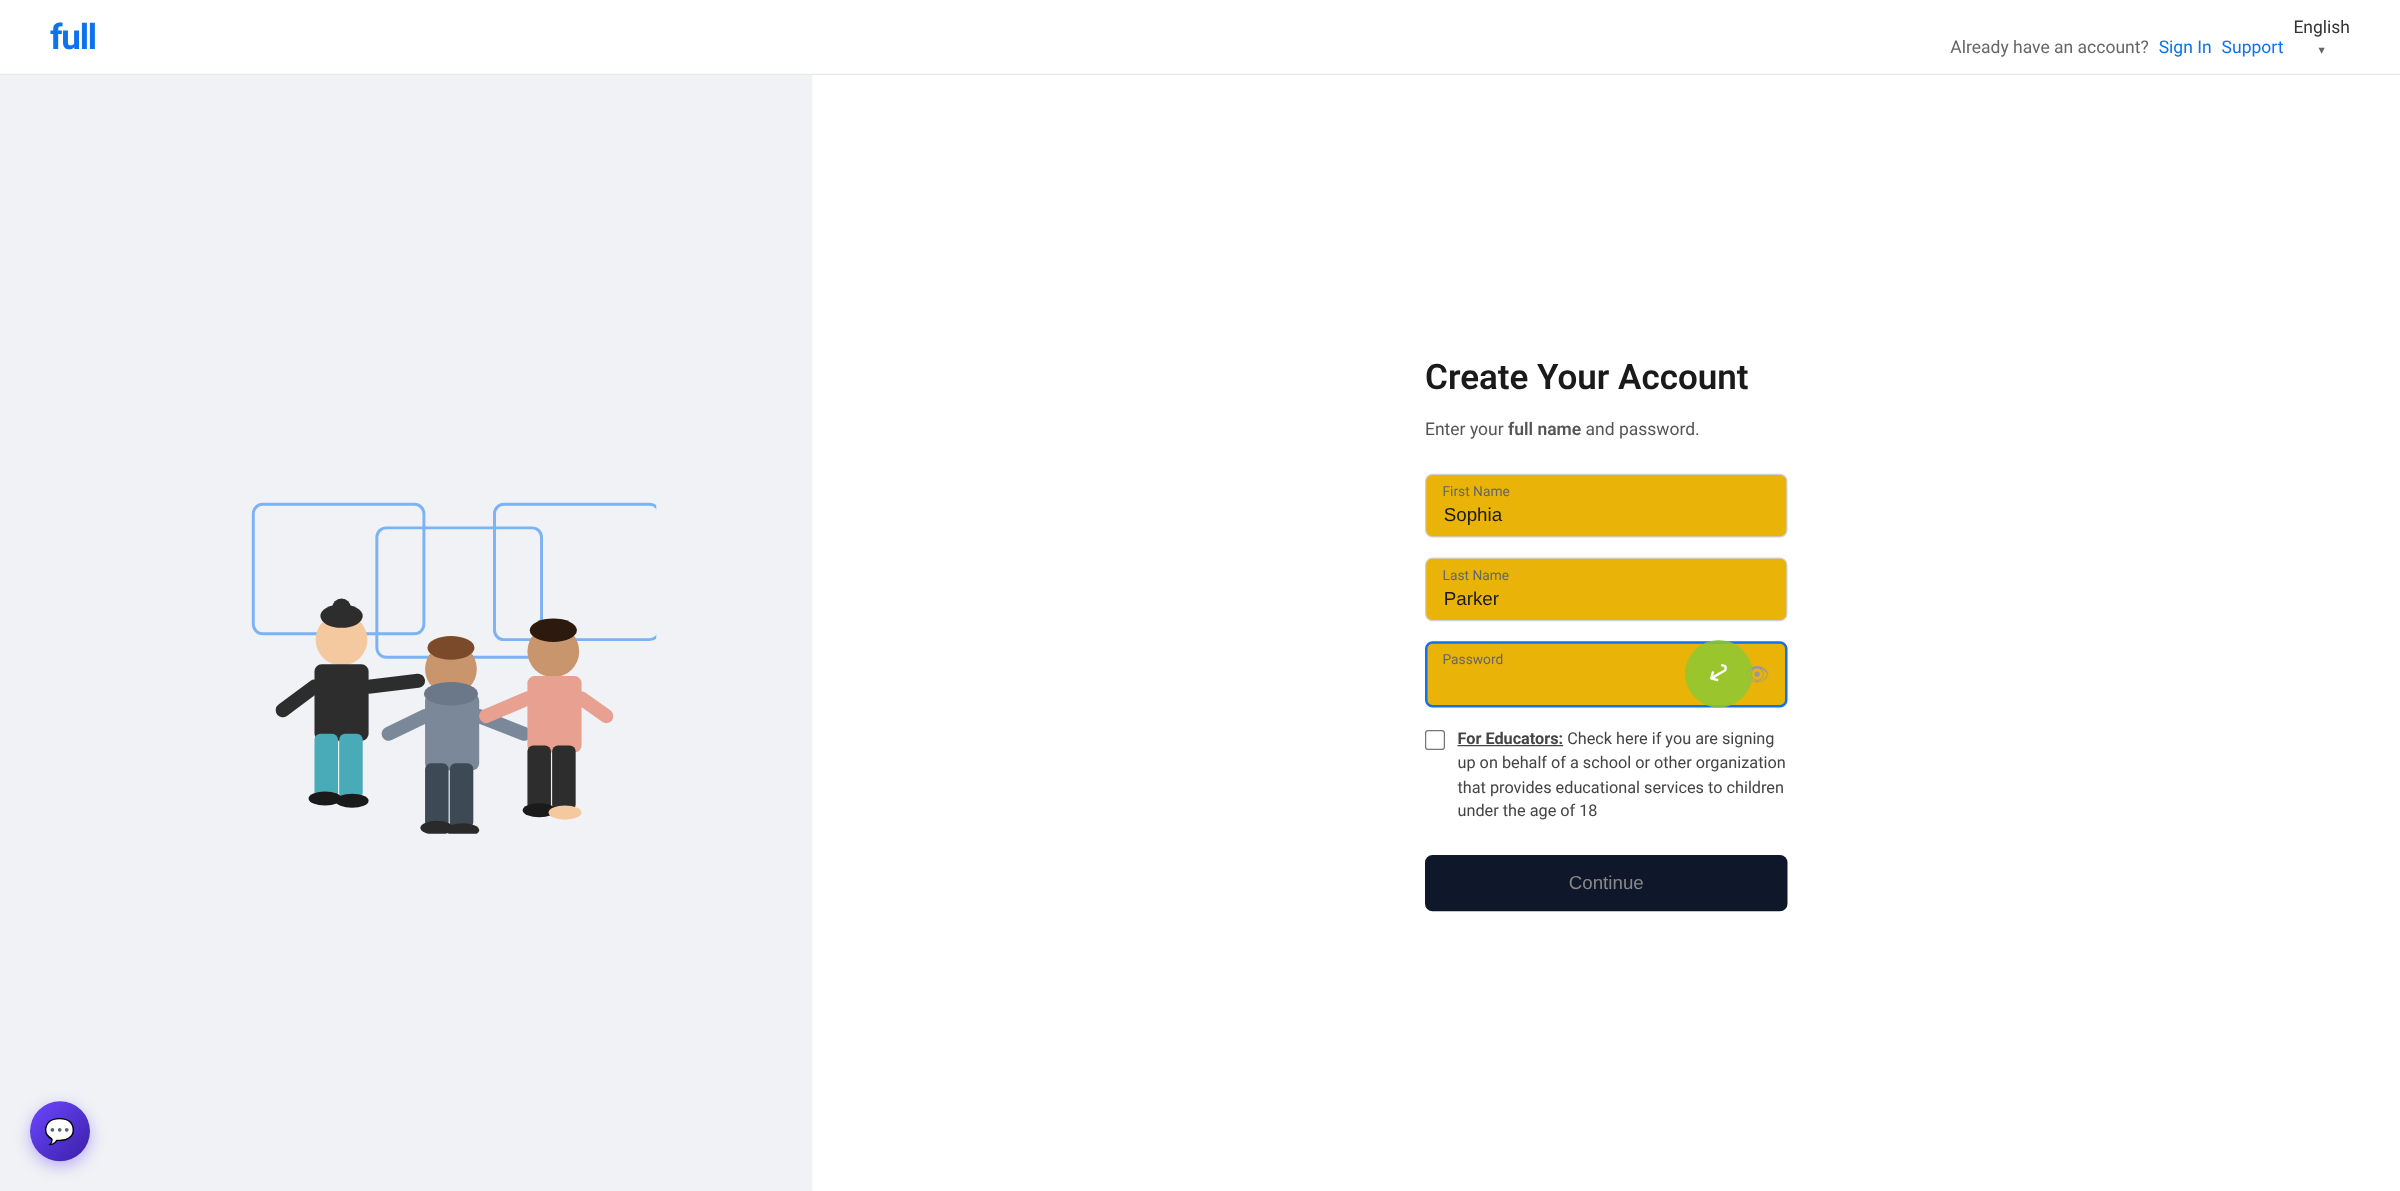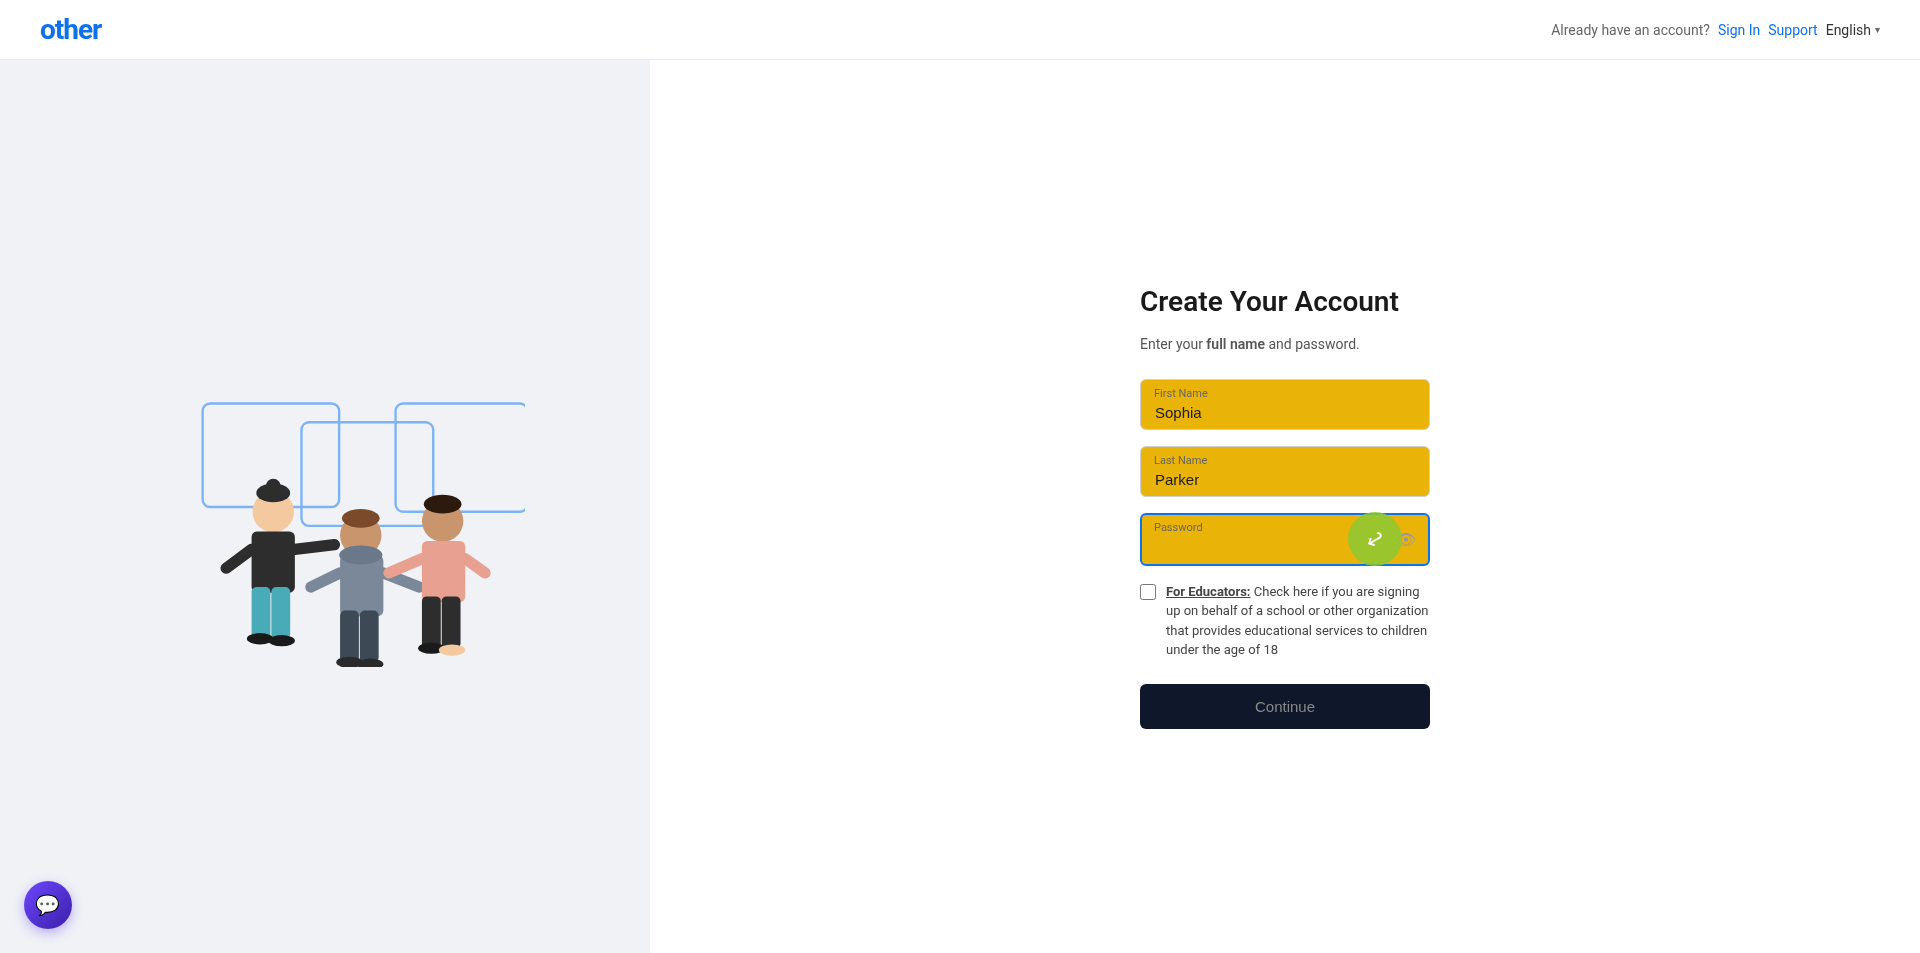--- a/index.html
+++ b/index.html
@@ -46,20 +46,21 @@
       text-decoration: none;
       cursor: pointer;
     }
     .lang-selector {
       display: flex;
       align-items: center;
       gap: 4px;
       cursor: pointer;
       color: #333;
       font-size: 14px;
+      flex-direction: column;
     }
     .chevron-down {
       font-size: 10px;
       color: #666;
     }
 
     
     .main {
       display: flex;
       height: calc(953px - 60px);
@@ -245,21 +246,21 @@
     
     .illustration svg {
       width: 100%;
       height: 100%;
     }
   </style>
 </head>
 <body>
 
 <header class="header">
-  <div class="logo">other</div>
+  <div class="logo">full</div>
   <div class="header-right">
     <span class="already-text">Already have an account?</span>
     <a class="sign-in-link">Sign In</a>
     <a class="support-link">Support</a>
     <div class="lang-selector">
       <span>English</span>
       <span class="chevron-down">▾</span>
     </div>
   </div>
 </header>

